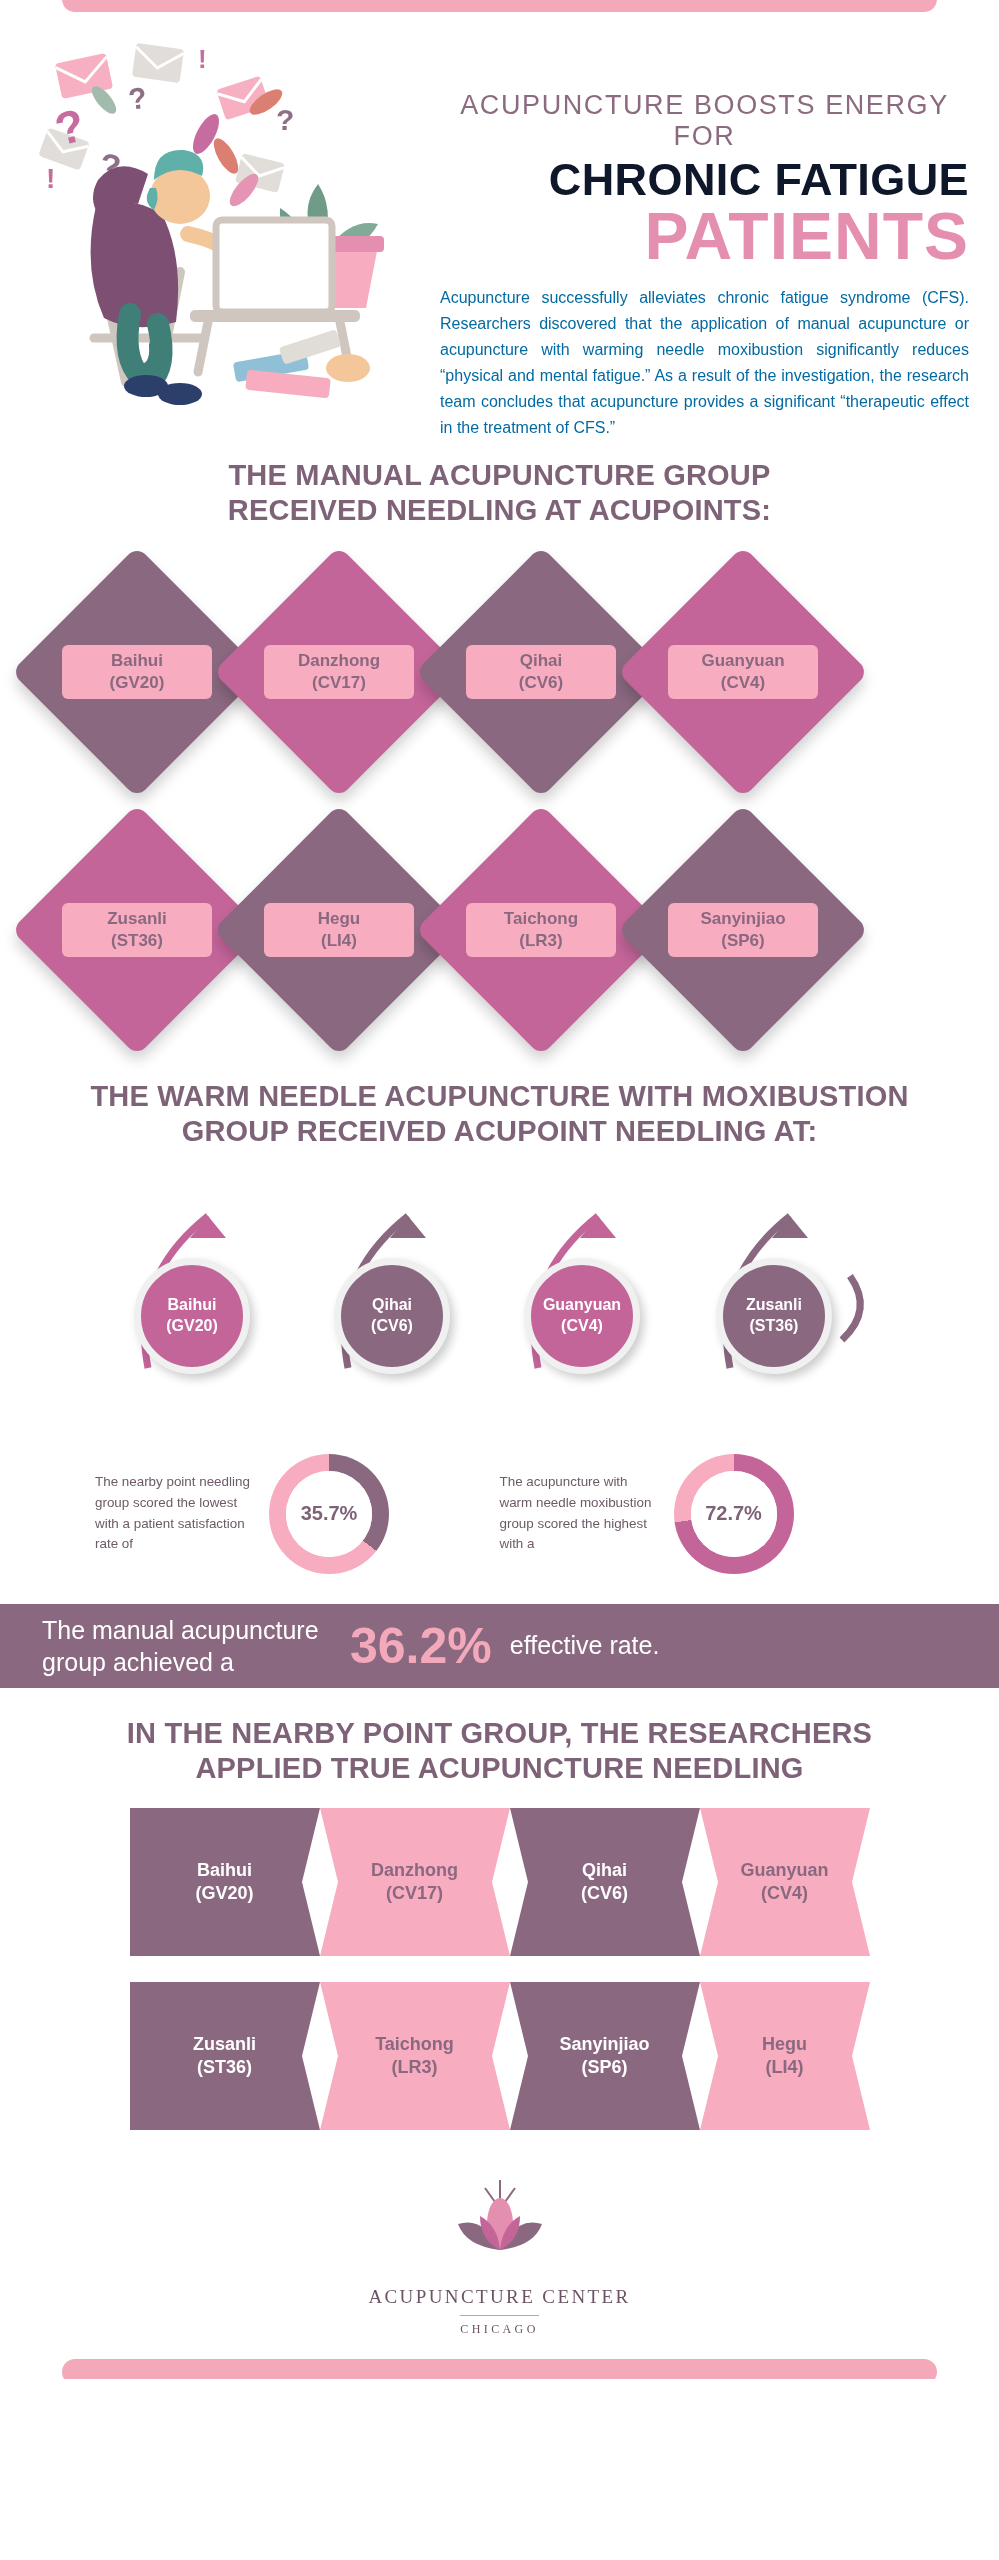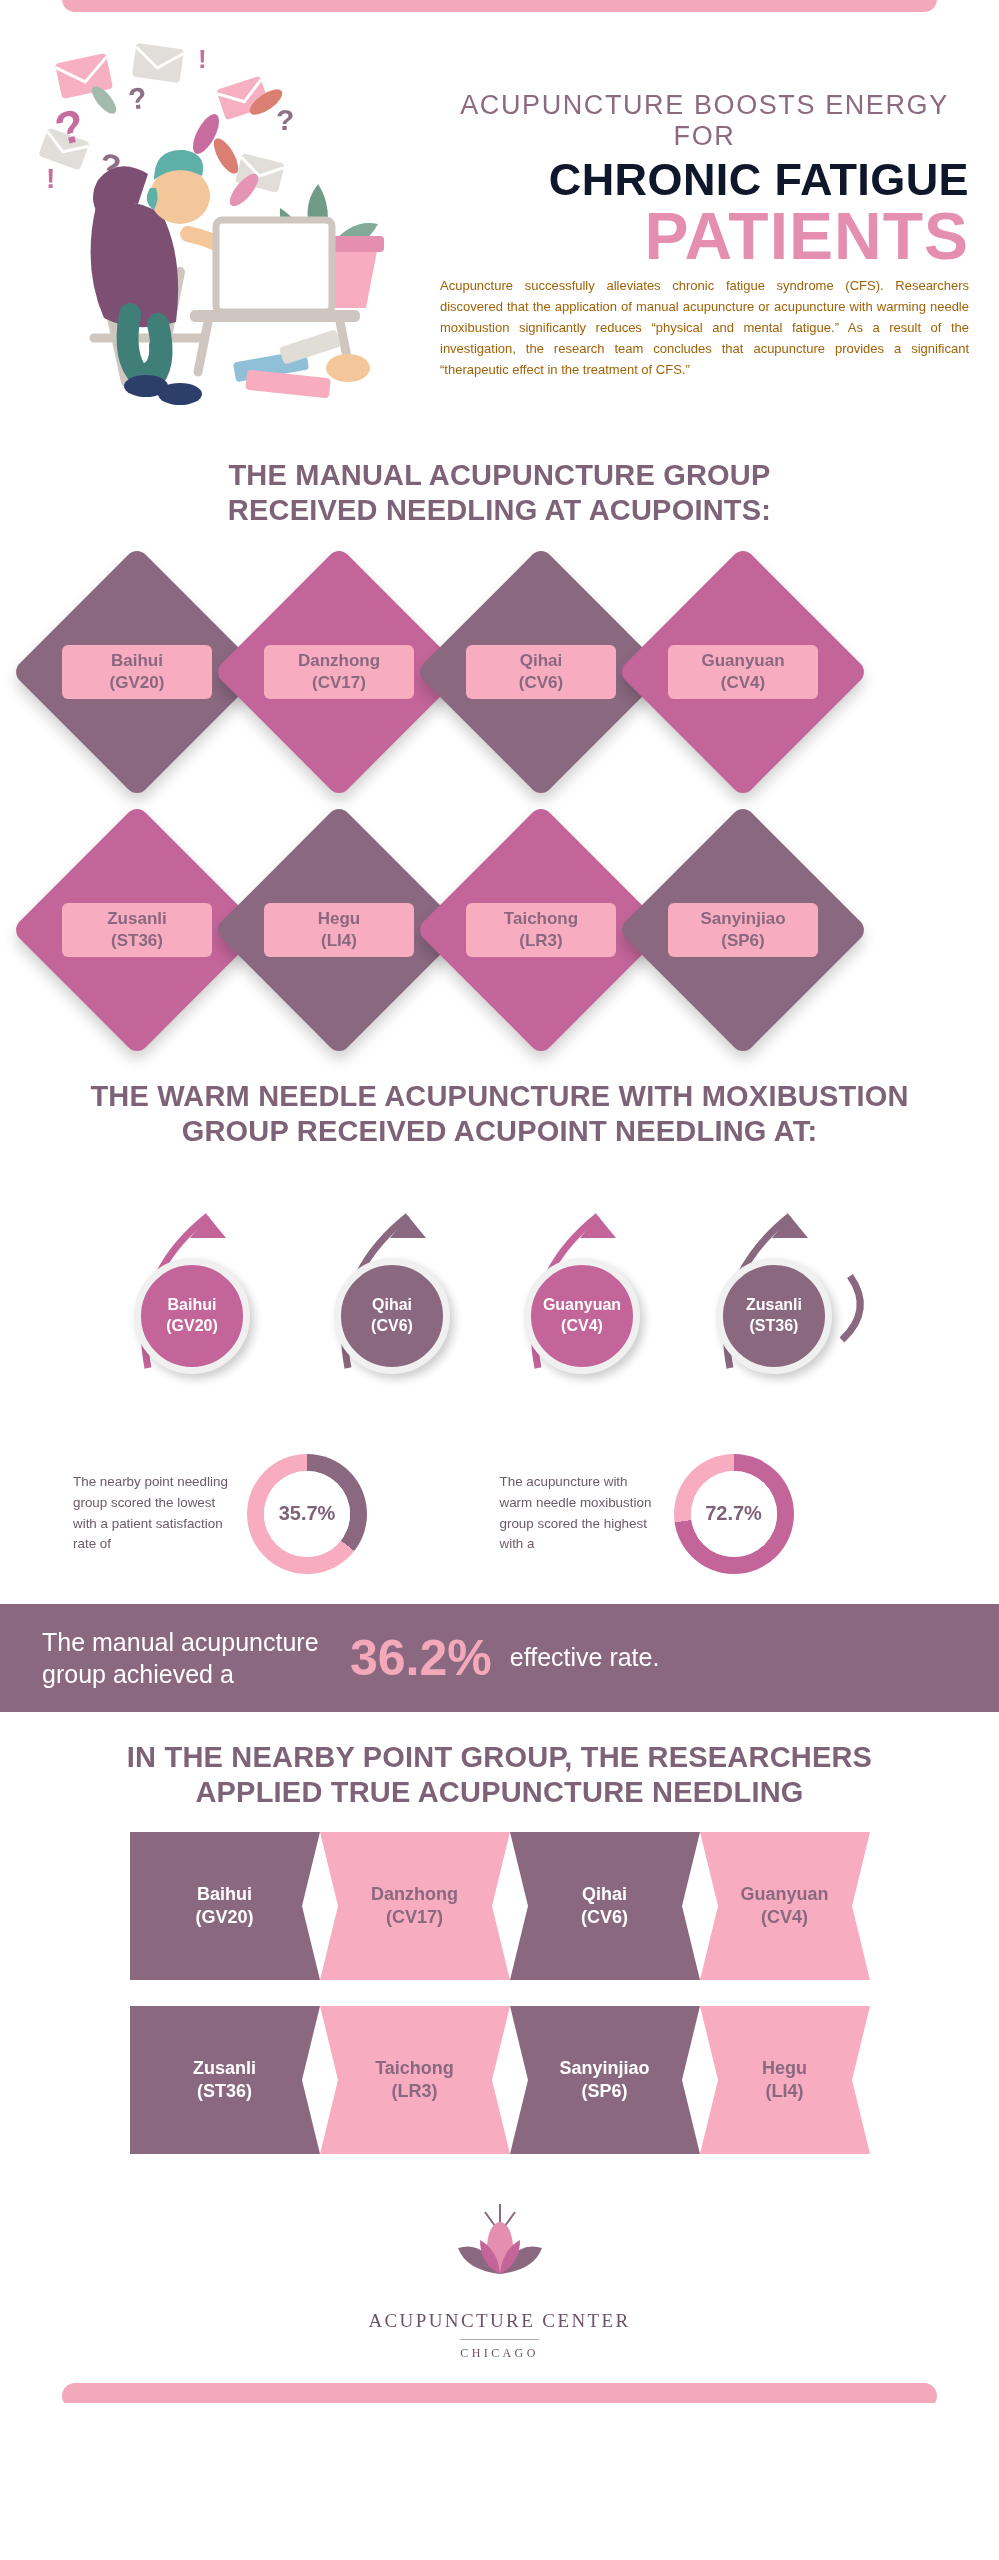--- a/index.html
+++ b/index.html
@@ -56,24 +56,24 @@
   }
   .title2 {
     font-size: 66px;
     font-weight: bold;
     color: #e58fb0;
     letter-spacing: 1px;
     text-align: right;
     line-height: 1.0;
   }
   .lead {
-    margin-top: 6px;
-    font-size: 13px;
+    margin-top: 16px;
+    font-size: 16px;
     line-height: 1.62;
-    color: #a16207;
+    color: #0369a1;
     text-align: justify;
   }
 
   
   .sec-h {
     text-align: center;
     font-size: 29px;
     font-weight: bold;
     color: #7e6278;
     line-height: 1.22;
@@ -117,41 +117,41 @@
     border: 7px solid #f0f0f0;
     display: flex; align-items: center; justify-content: center;
     color: #fff; font-weight: bold; font-size: 16px;
     text-align: center; line-height: 1.3;
     box-shadow: 4px 5px 10px rgba(0,0,0,0.20);
   }
   .circ.pink { background: #c4659a; }
   .circ.dark { background: #8a6880; }
 
   
-  .donut-row { display: flex; padding: 0 73px; margin-top: 26px; gap: 0; }
+  .donut-row { display: flex; padding: 0 95px; margin-top: 26px; gap: 0; }
   .donut-block { display: flex; align-items: center; width: 50%; gap: 14px; }
   .dtext { font-size: 13.4px; color: #6d5a68; line-height: 1.55; width: 160px; }
   .donut {
     width: 120px; height: 120px; border-radius: 50%;
     display: flex; align-items: center; justify-content: center;
     position: relative; flex: none;
   }
   .donut .hole {
     width: 86px; height: 86px; border-radius: 50%;
     background: #fff;
     display: flex; align-items: center; justify-content: center;
     font-size: 20px; font-weight: bold; color: #7e6278;
     box-shadow: inset 0 0 0 4px #fff;
   }
 
   
   .band {
     margin-top: 30px;
     background: #8a6880;
-    height: 108px;
+    height: 84px;
     display: flex;
     align-items: center;
     padding: 0 42px;
     gap: 18px;
   }
   .band-left { color: #fff; font-size: 25px; line-height: 1.28; width: 290px; }
   .band-num { color: #f4a9bb; font-size: 50px; font-weight: bold; }
   .band-right { color: #fff; font-size: 25px; }
 
   

